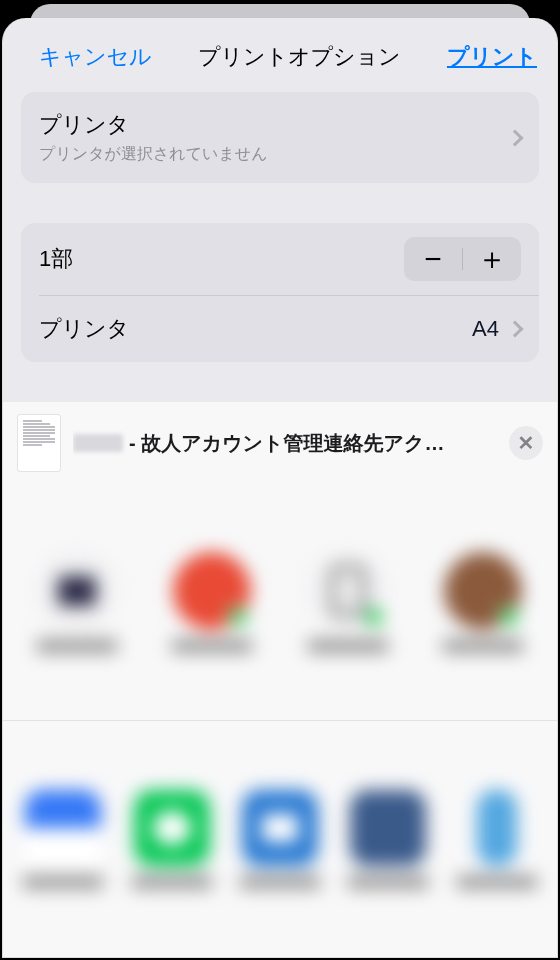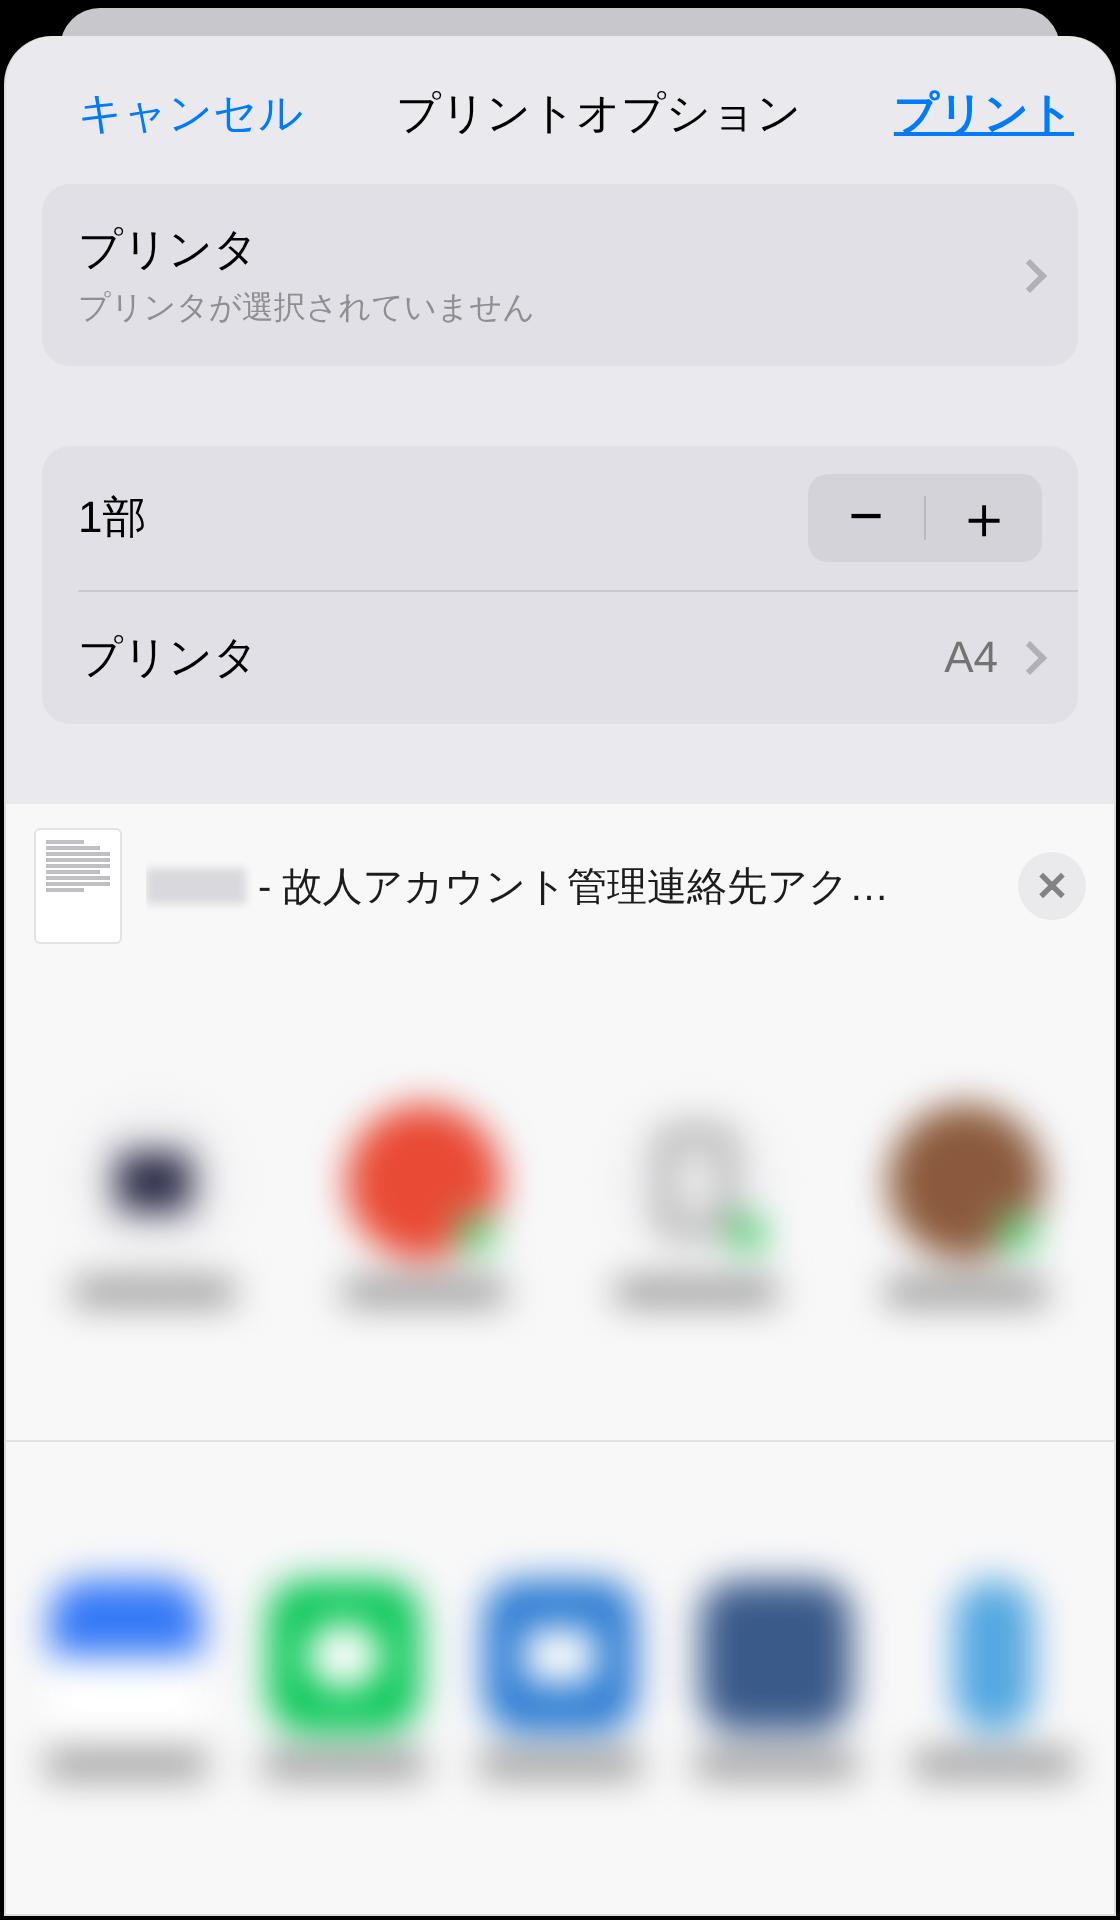--- a/index.html
+++ b/index.html
@@ -54,21 +54,21 @@
       display: flex;
       align-items: center;
       padding: 14px 18px;
       min-height: 66px;
       position: relative;
     }
     .row.tall { padding: 18px 18px; }
     .row .row-main { flex: 1; }
     .row .row-label { font-size: 22px; color: #000; }
     .row .row-sub { font-size: 16px; color: #8e8e93; margin-top: 4px; }
-    .row .row-value { font-size: 22px; color: #737373; margin-right: 10px; }
+    .row .row-value { font-size: 22px; color: #0f172a; margin-right: 10px; }
     .chev {
       width: 12px; height: 12px;
       border-right: 3px solid #b0b0b6;
       border-top: 3px solid #b0b0b6;
       transform: rotate(45deg);
       flex: 0 0 auto;
     }
     .sep {
       height: 1px;
       background: #c9c9ce;
@@ -112,21 +112,21 @@
       border: 1px solid #e3e3e6;
       border-radius: 3px;
       padding: 5px;
       display: flex; flex-direction: column;
       gap: 1.5px;
     }
     .thumb .ln { height: 1.5px; background: #bfbfc4; }
     .thumb .ln.s { width: 60%; }
     .thumb .ln.m { width: 85%; }
     .thumb .ln.l { width: 100%; }
-    .file-info { flex: 1; min-width: 0; }
+    .file-info { flex: 1; min-width: 0; font-weight: bold; }
     .file-name {
       font-size: 20px; color: #1c1c1e;
       white-space: nowrap; overflow: hidden; text-overflow: ellipsis;
       display: flex; align-items: center; gap: 6px;
     }
     .file-name .blur-name {
       display: inline-block; width: 50px; height: 18px;
       background: #d9d9dd; filter: blur(2px); border-radius: 2px;
       flex: 0 0 auto;
     }

